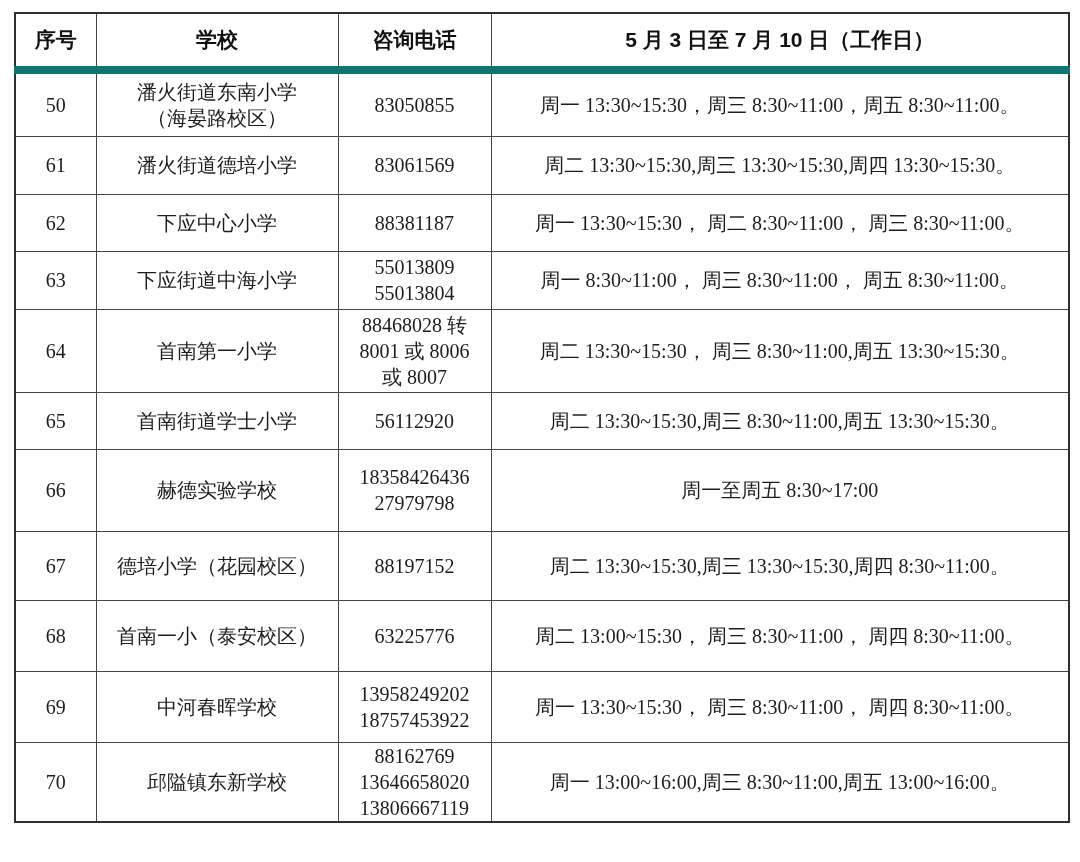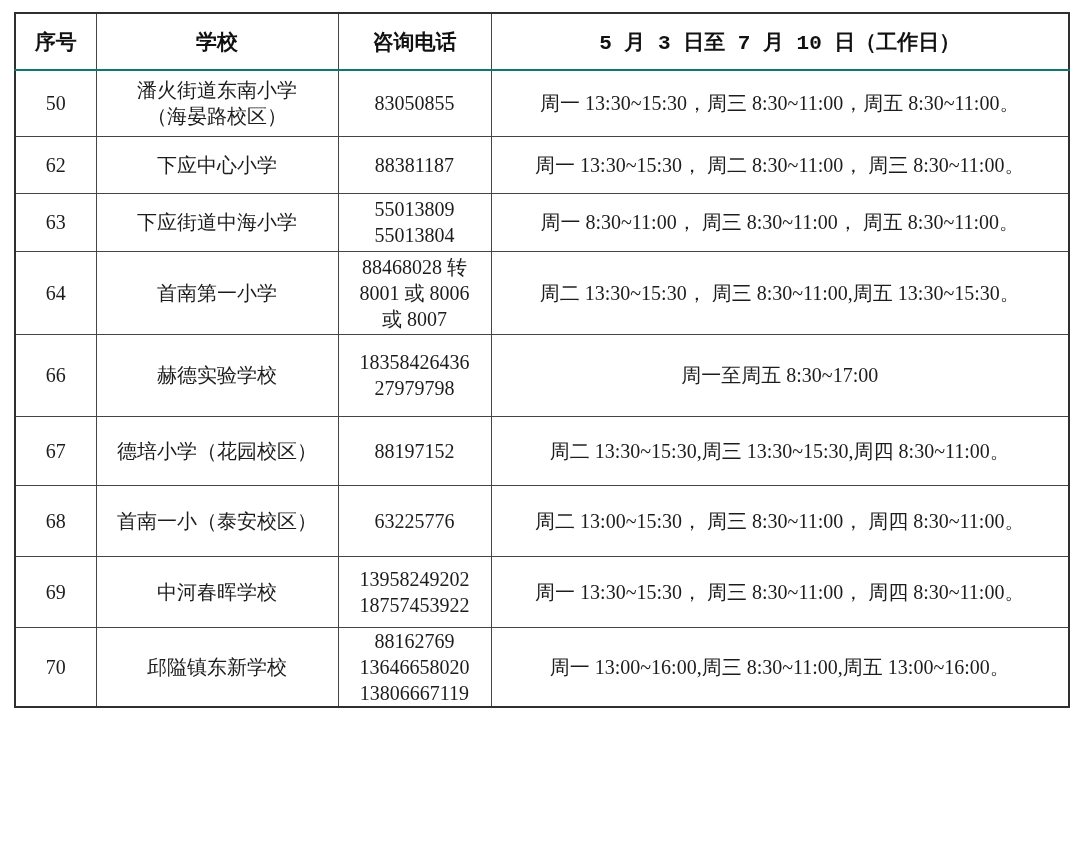--- a/index.html
+++ b/index.html
@@ -27,25 +27,25 @@
   .school-table th,
   .school-table td {
     border: 1px solid #454545;
     text-align: center;
     vertical-align: middle;
     color: #1c1c1c;
     padding: 0 6px;
     overflow: hidden;
   }
   .school-table thead th {
-    font-family: Liberation Mono, monospace;
+    font-family: Liberation Sans, sans-serif;
     font-weight: bold;
     font-size: 21px;
     color: #111111;
-    border-bottom: 2px solid #0f766e;
+    border-bottom: 8px solid #0f766e;
   }
   .school-table td {
     font-family: "Liberation Serif", "DejaVu Serif", serif;
     font-size: 20px;
     line-height: 1.3;
   }
   .cell-no { }
   .cell-school { white-space: pre-line; }
   .cell-phone { white-space: pre-line; }
   .cell-schedule {
@@ -90,40 +90,52 @@
       </tr>
     </thead>
     <tbody>
       <tr class="r-60">
         <td class="cell-no">50</td>
         <td class="cell-school">潘火街道东南小学
 （海晏路校区）</td>
         <td class="cell-phone">83050855</td>
         <td class="cell-schedule">周一 13:30~15:30，周三 8:30~11:00，周五 8:30~11:00。</td>
       </tr>
+      <tr class="r-61">
+        <td class="cell-no">61</td>
+        <td class="cell-school">潘火街道德培小学</td>
+        <td class="cell-phone">83061569</td>
+        <td class="cell-schedule">周二 13:30~15:30,周三 13:30~15:30,周四 13:30~15:30。</td>
+      </tr>
       <tr class="r-62">
         <td class="cell-no">62</td>
         <td class="cell-school">下应中心小学</td>
         <td class="cell-phone">88381187</td>
         <td class="cell-schedule">周一 13:30~15:30， 周二 8:30~11:00， 周三 8:30~11:00。</td>
       </tr>
       <tr class="r-63">
         <td class="cell-no">63</td>
         <td class="cell-school">下应街道中海小学</td>
         <td class="cell-phone">55013809
 55013804</td>
         <td class="cell-schedule">周一 8:30~11:00， 周三 8:30~11:00， 周五 8:30~11:00。</td>
       </tr>
       <tr class="r-64">
         <td class="cell-no">64</td>
         <td class="cell-school">首南第一小学</td>
         <td class="cell-phone">88468028 转
 8001 或 8006
 或 8007</td>
         <td class="cell-schedule">周二 13:30~15:30， 周三 8:30~11:00,周五 13:30~15:30。</td>
+      </tr>
+      <tr class="r-65">
+        <td class="cell-no">65</td>
+        <td class="cell-school">首南街道学士小学</td>
+        <td class="cell-phone">56112920</td>
+        <td class="cell-schedule">周二 13:30~15:30,周三 8:30~11:00,周五 13:30~15:30。</td>
       </tr>
       <tr class="r-66">
         <td class="cell-no">66</td>
         <td class="cell-school">赫德实验学校</td>
         <td class="cell-phone">18358426436
 27979798</td>
         <td class="cell-schedule">周一至周五 8:30~17:00</td>
       </tr>
       <tr class="r-67">
         <td class="cell-no">67</td>

